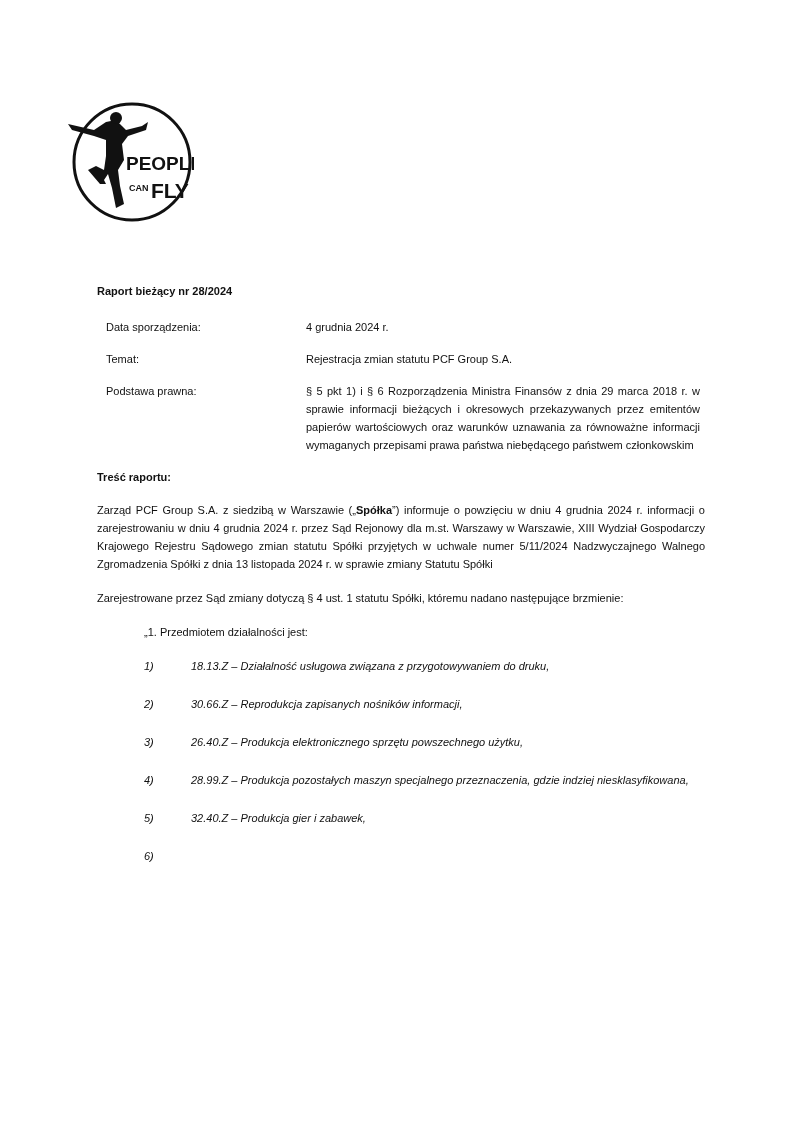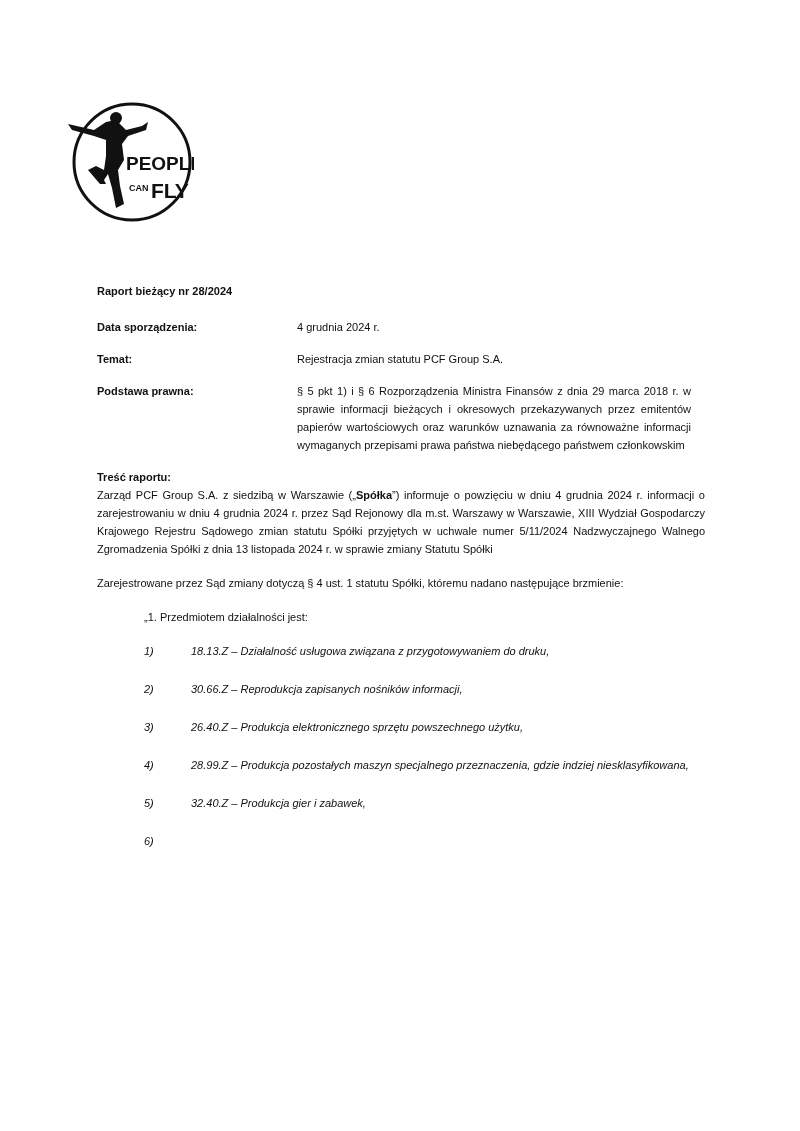--- a/index.html
+++ b/index.html
@@ -5,24 +5,24 @@
     html, body { margin: 0; padding: 0; background: #ffffff; }
     body {
       width: 800px; height: 1131px; position: relative; overflow: hidden;
       font-family: "Liberation Sans", sans-serif; color: #111111;
     }
     .logo { position: absolute; left: 66px; top: 100px; width: 128px; height: 124px; }
     .content { position: absolute; left: 97px; top: 282px; width: 608px; font-size: 11px; line-height: 18px; }
     .bold { font-weight: bold; }
     .title { margin: 0 0 16px 0; height: 20px; }
     .meta-row { display: flex; margin-bottom: 14px; }
-    .meta-label { width: 200px; flex: none; font-weight: bold; }
+    .meta-label { width: 200px; flex: none; font-weight: normal; margin-left: 9px; }
     .meta-value { width: 394px; text-align: justify; }
     .section { margin: 8px 0 0 0; }
-    p { margin: 0 0 16px 0; text-align: justify; }
+    p { margin: 15px 0 16px 0; text-align: justify; }
     .quote-lead { margin: 0 0 16px 47px; }
     .list { margin: 0; padding: 0; list-style: none; }
     .list li { display: flex; margin-bottom: 20px; font-style: italic; }
     .list .num { width: 47px; flex: none; padding-left: 47px; }
     .list .txt { flex: 1; text-align: justify; }
   </style>
 </head>
 <body>
 
 <div class="logo">

